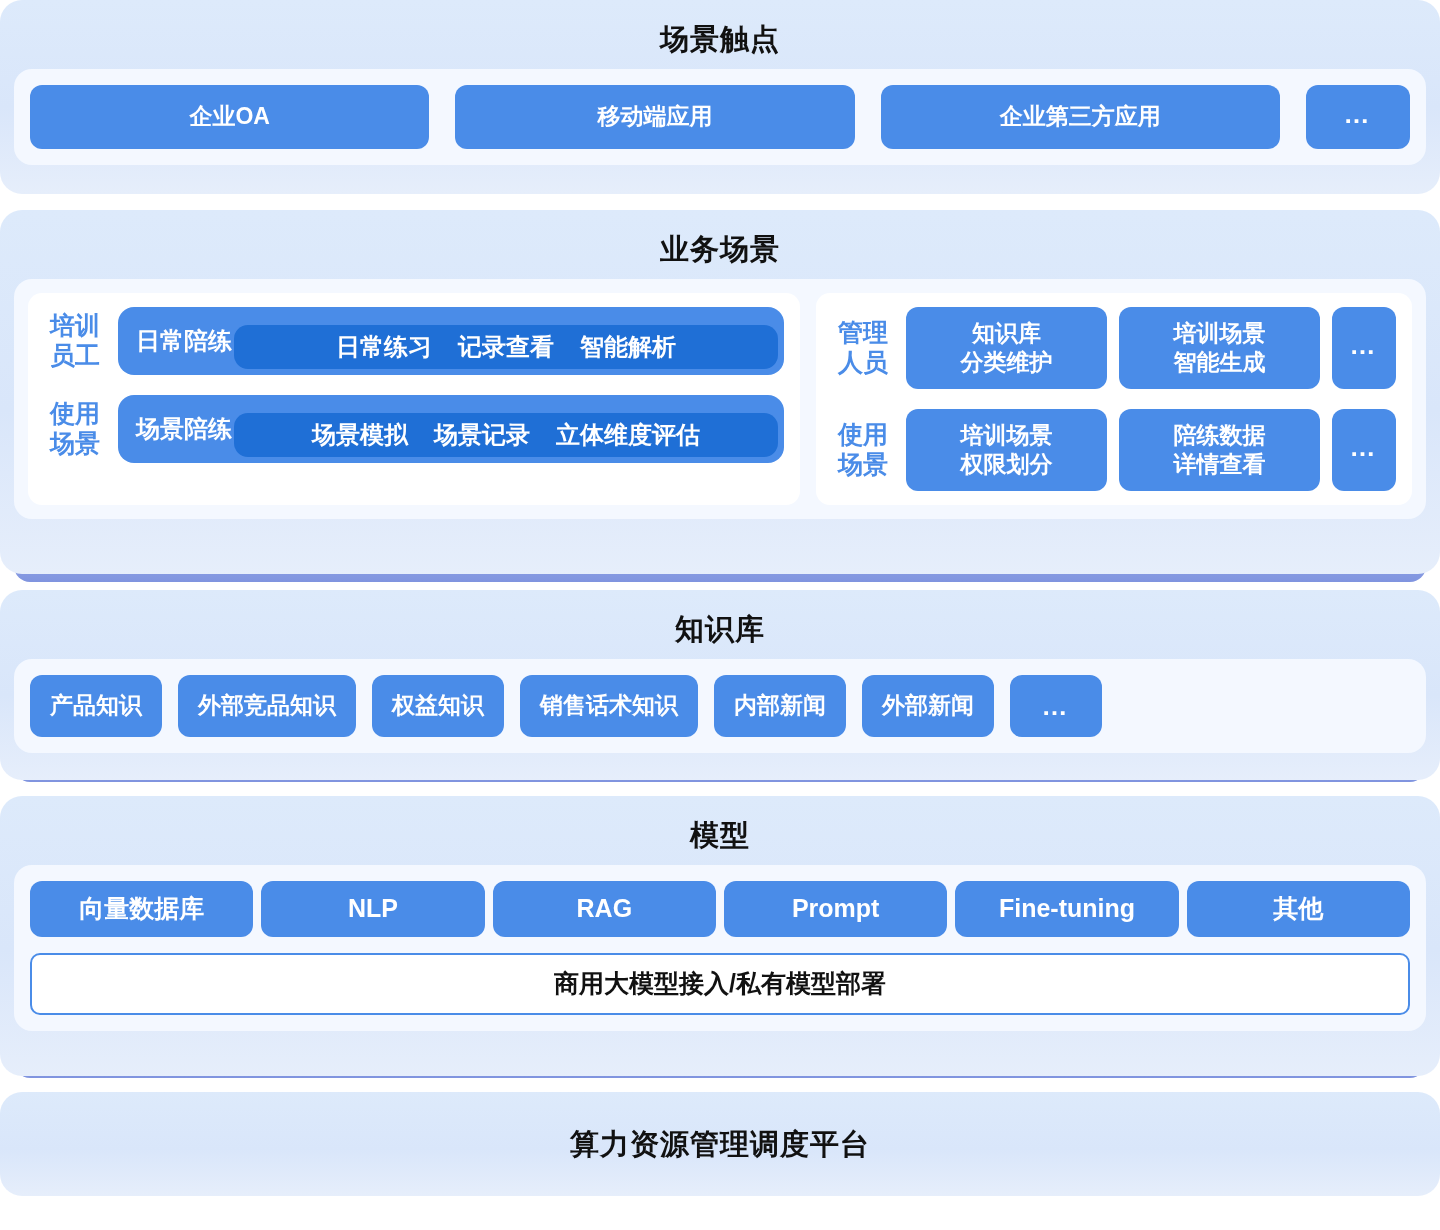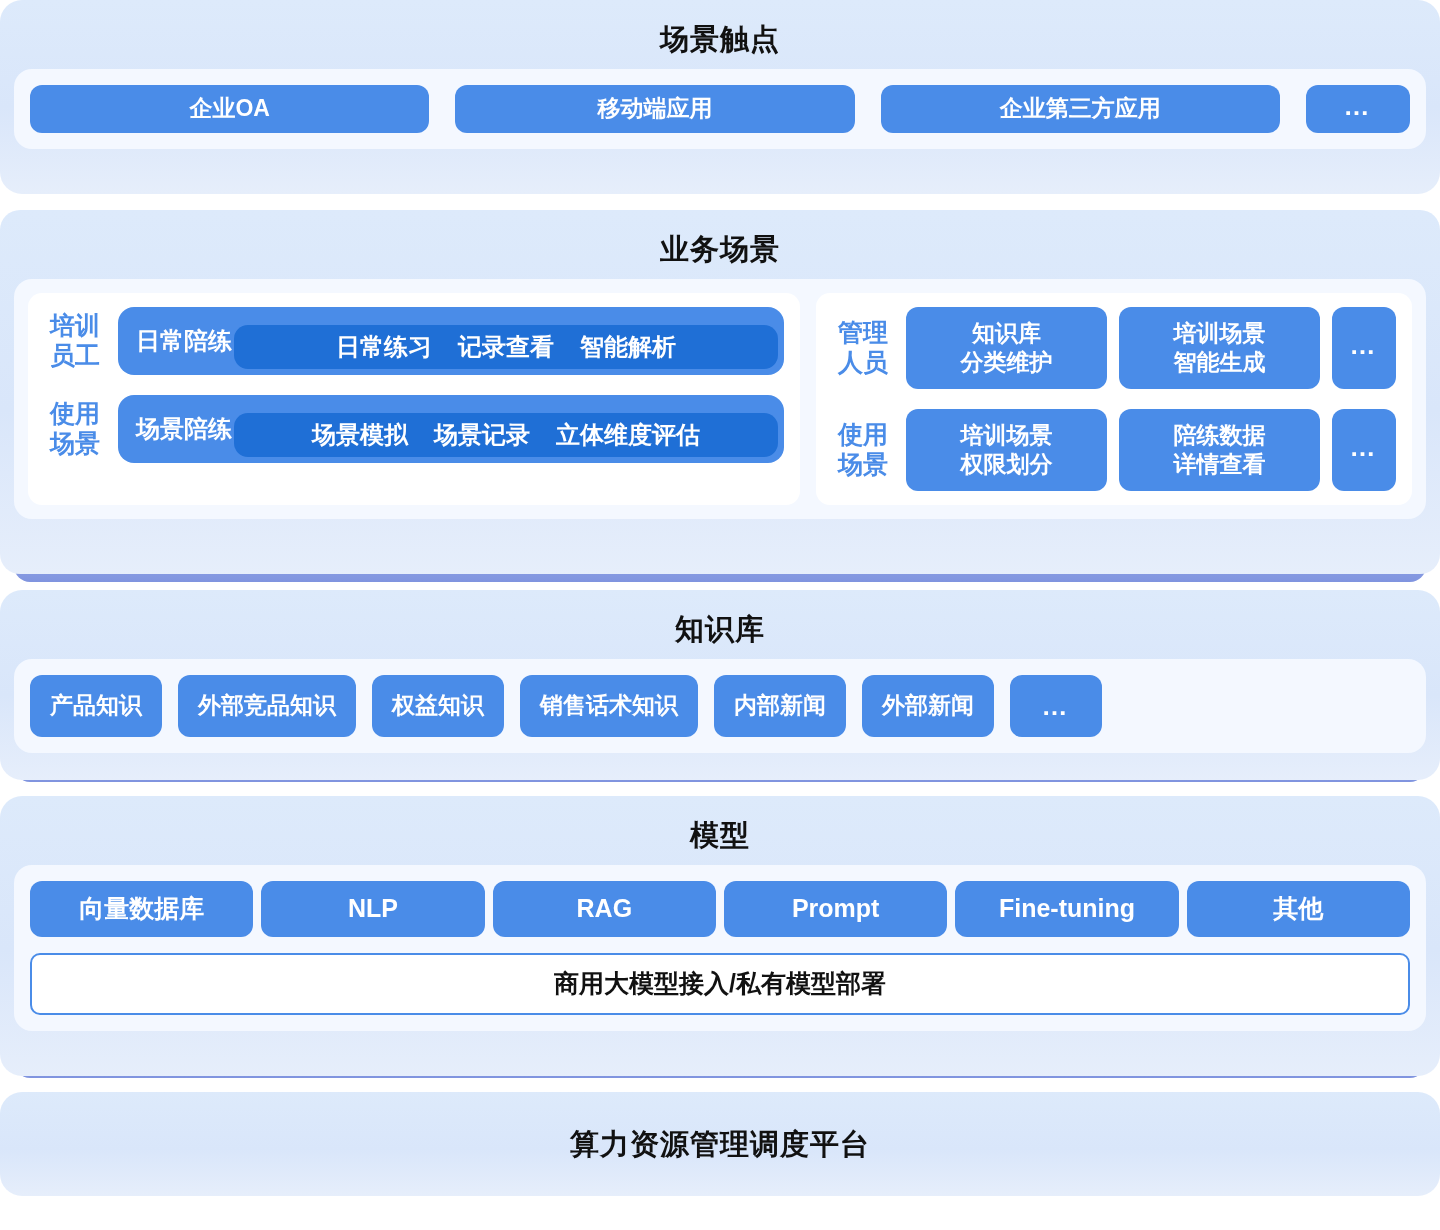--- a/index.html
+++ b/index.html
@@ -64,21 +64,21 @@
     font-weight:bold;
     box-sizing:border-box;
     line-height:1.25;
     white-space:nowrap;
   }
   .pill.ellipsis{letter-spacing:3px;font-size:26px;padding-bottom:6px;}
 
   
   #layer-touchpoints .panel{padding-bottom:18px;}
   .touch-row{display:flex;gap:26px;align-items:stretch;}
-  .touch-row .pill{height:48px;}
+  .touch-row .pill{height:64px;}
   .touch-row .pill.wide{flex:1 1 0;}
   .touch-row .pill.narrow{width:104px;flex:0 0 104px;}
 
   
   #layer-business .card{display:flex;gap:16px;padding:14px 14px;}
   .biz-group{
     background:#ffffff;
     border-radius:14px;
     padding:14px 16px;
     display:flex;flex-direction:column;gap:20px;
@@ -170,21 +170,21 @@
           <div class="pill wide">移动端应用</div>
           <div class="pill wide">企业第三方应用</div>
           <div class="pill narrow ellipsis">…</div>
         </div>
       </div>
     </div>
   </div>
 
   <div class="layer" id="layer-business" style="height:380px;">
     <div class="shelf" style="top:346px;"></div>
-    <div class="panel" style="height:364px;border-radius:20px;">
+    <div class="panel" style="height:364px;">
       <div class="panel-title">业务场景</div>
       <div class="card">
 
         <div class="biz-group left">
           <div class="biz-row">
             <div class="biz-label">培训
 员工</div>
             <div class="combo">
               <div class="combo-head">日常陪练</div>
               <div class="combo-inner">

